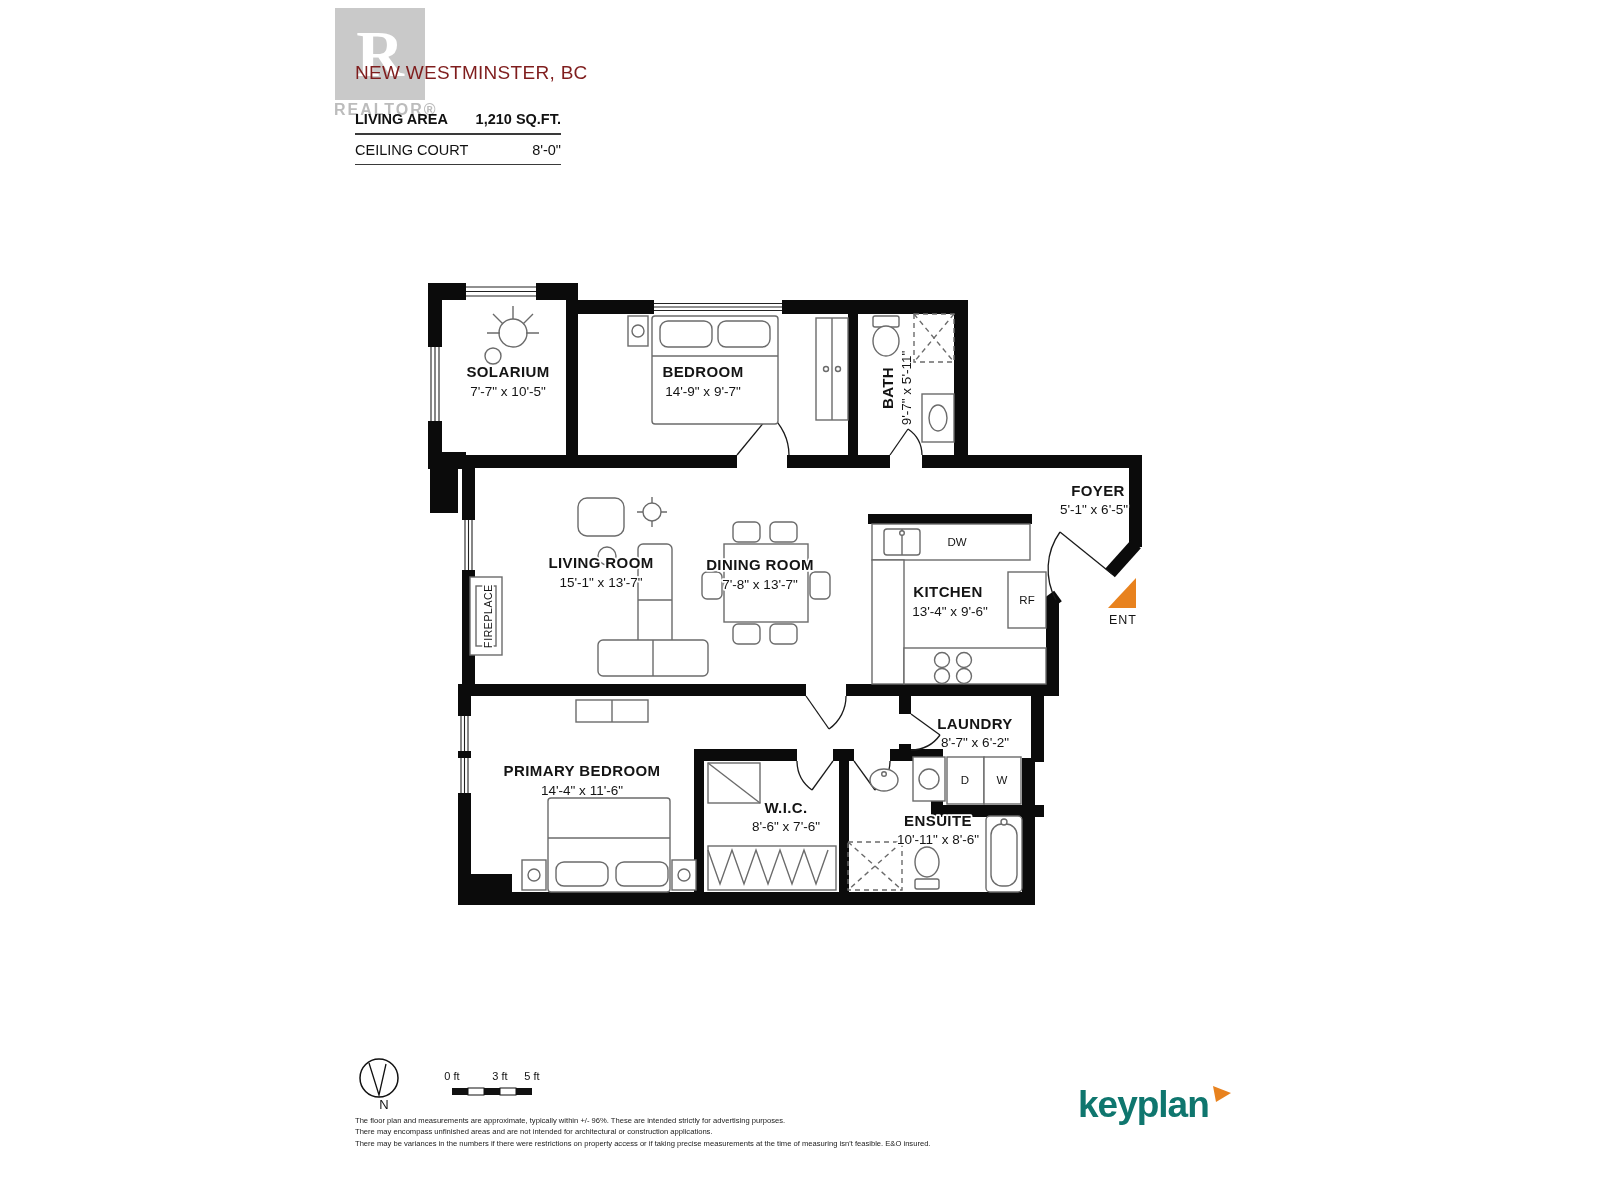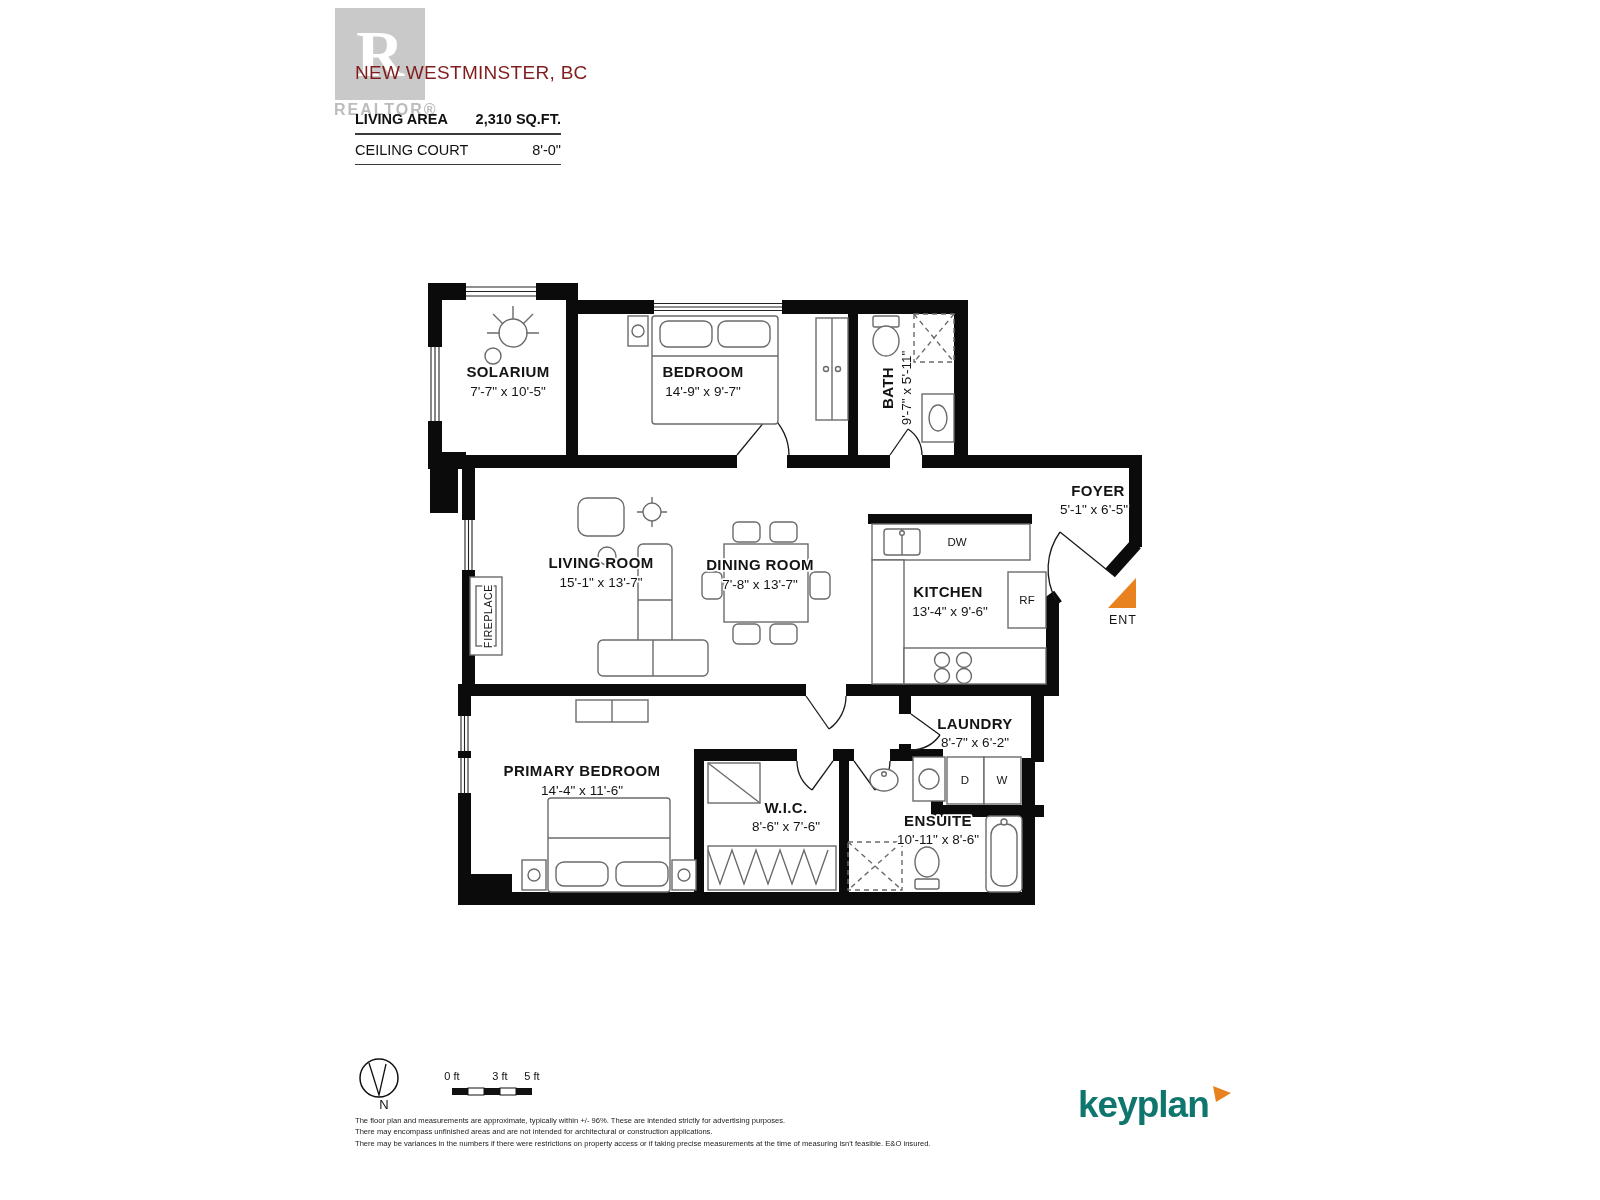--- a/index.html
+++ b/index.html
@@ -45,21 +45,21 @@
 
   <div class="logo-box">
     <span>R</span>
   </div>
   <div class="realtor-label">REALTOR®</div>
   <div class="subtitle">NEW WESTMINSTER, BC</div>
 
   <div class="stats">
     <div class="stat-row strong">
       <span>LIVING AREA</span>
-      <span>2,310 SQ.FT.</span>
+      <span>1,210 SQ.FT.</span>
     </div>
     <div class="stat-row light">
       <span>CEILING COURT</span>
       <span>8'-0"</span>
     </div>
   </div>
 
   <svg class="plan-svg" width="1600" height="1200" viewBox="0 0 1600 1200">
 
     <g fill="#0b0b0b">

